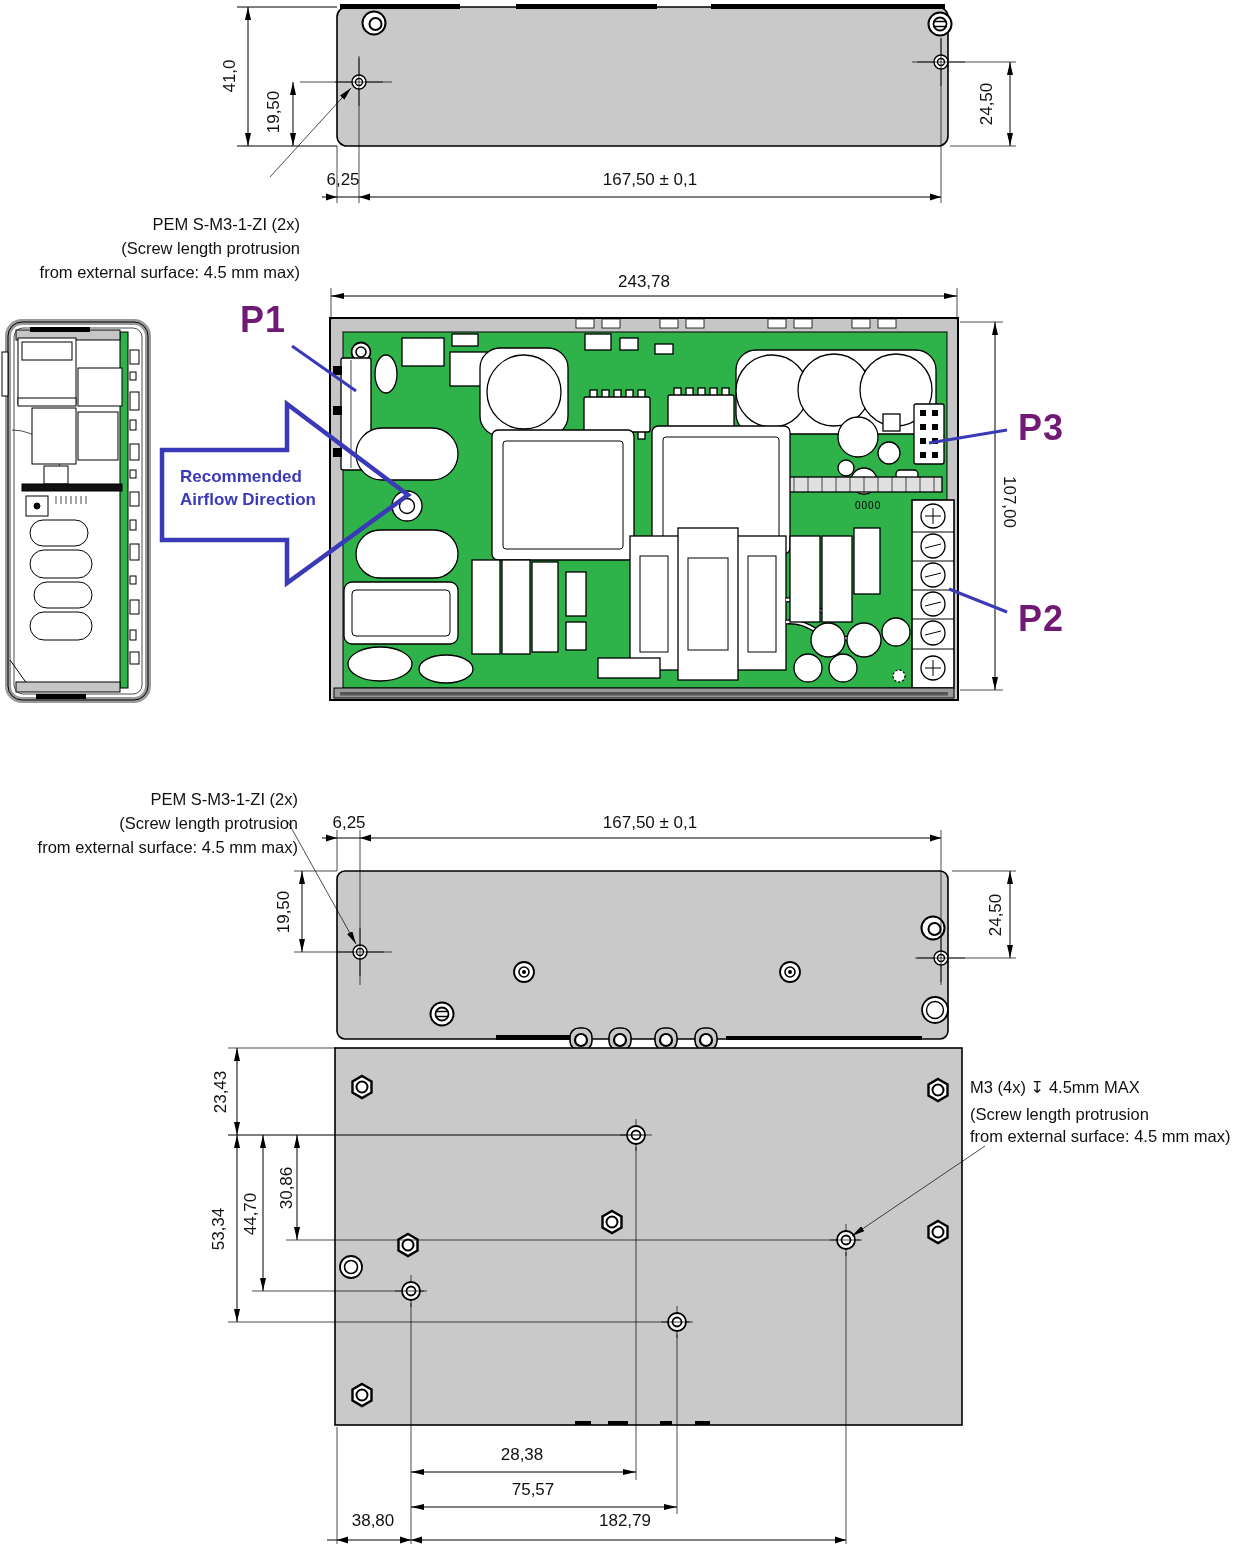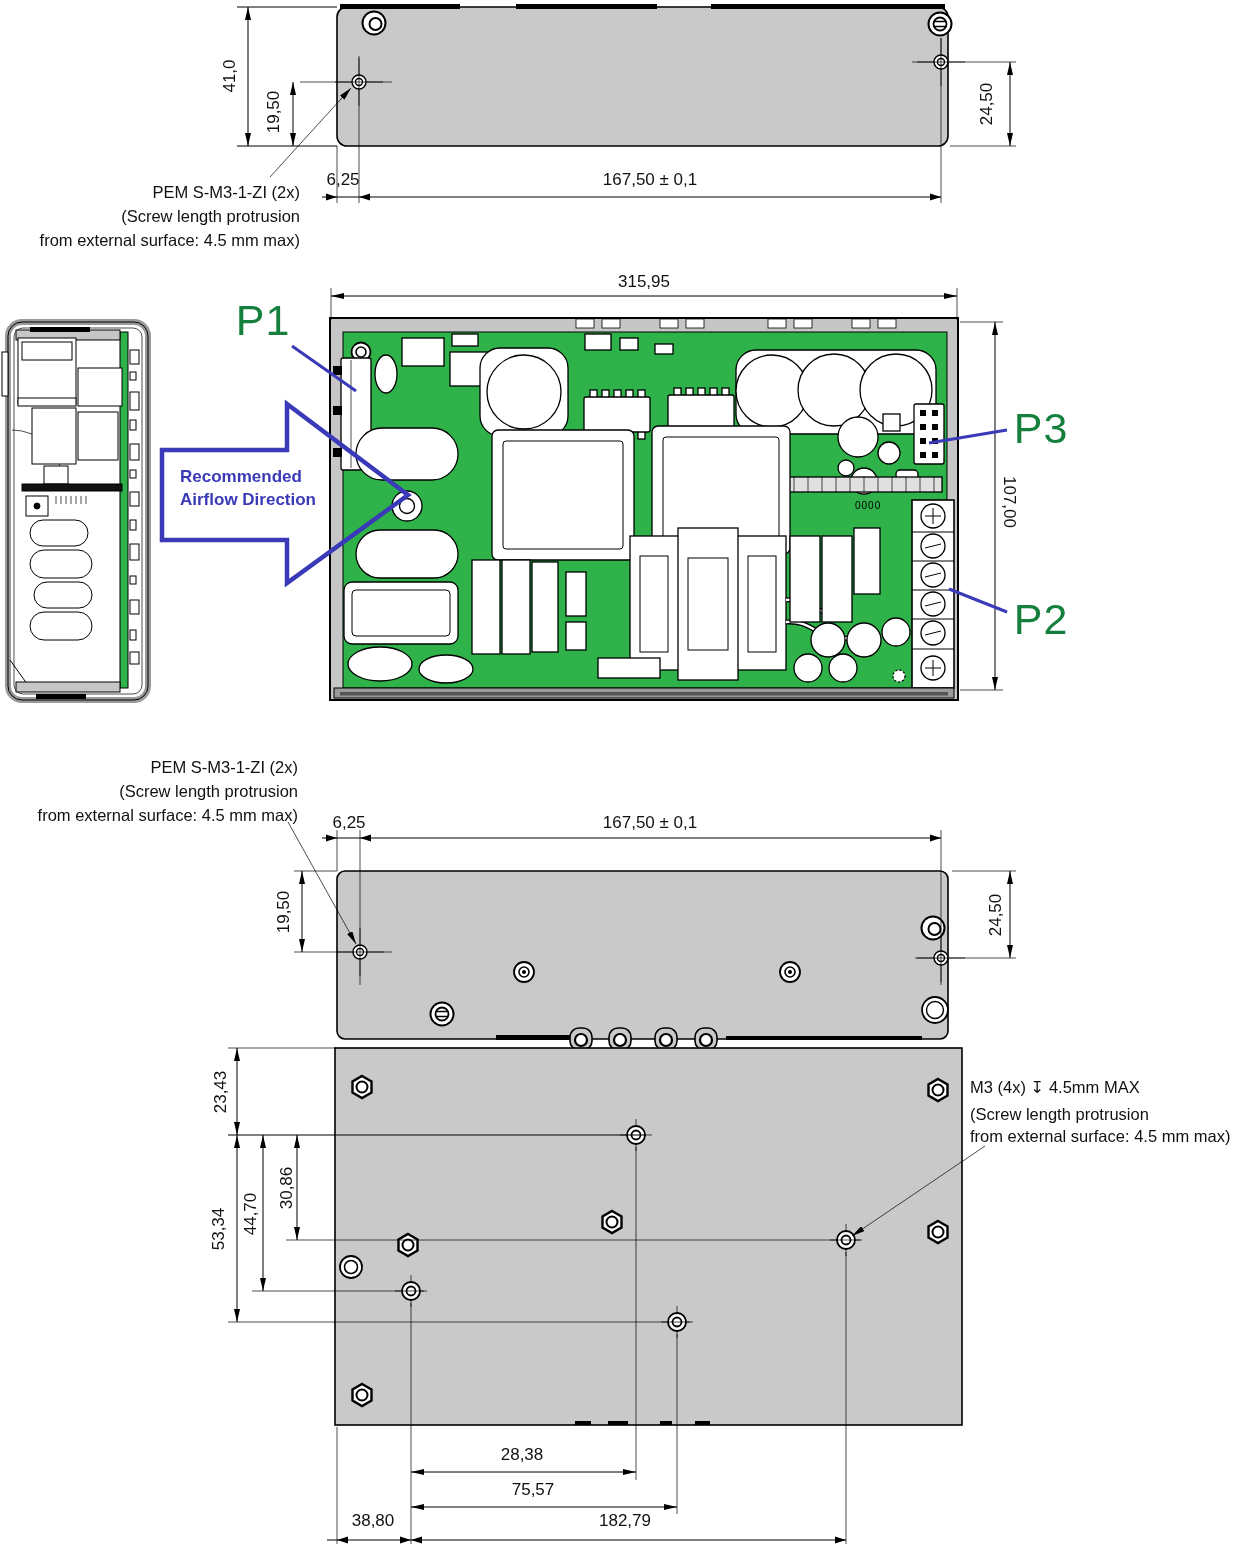--- a/index.html
+++ b/index.html
@@ -3,23 +3,23 @@
 <meta charset="utf-8">
 <style>
   html,body{margin:0;padding:0;background:#fff;}
   #stage{position:relative;width:1244px;height:1544px;background:#fff;overflow:hidden;
          font-family:"Liberation Sans","DejaVu Sans",sans-serif;color:#111;}
   #stage svg{position:absolute;left:0;top:0;z-index:1;}
   .t{position:absolute;z-index:2;white-space:nowrap;font-size:17px;color:#111;
      transform:translate(-50%,-50%);}
   .tv{transform:translate(-50%,-50%) rotate(-90deg);}
   .tvcw{transform:translate(-50%,-50%) rotate(90deg);}
-  .tr{transform:translate(-100%,-50%);text-align:right;font-size:16.5px;}
+  .tr{transform:translate(-100%,-50%);text-align:right;font-size:16.5px;margin-top:32px;}
   .tl{transform:translate(0,-50%);text-align:center;font-size:16.5px;}
-  .blue-big{font-size:43px;font-weight:400;color:#15803d;letter-spacing:1px;}
+  .blue-big{font-size:36px;font-weight:700;color:#701a75;letter-spacing:1px;}
   .blue-sm{font-size:17px;font-weight:700;color:#3a3ab8;}
   
   .ln{stroke:#000;stroke-width:1;fill:none;}
   .thin{stroke:#000;stroke-width:0.7;fill:none;}
   .cmp{fill:#fff;stroke:#000;stroke-width:1.3;}
   .cmp2{fill:#fff;stroke:#000;stroke-width:1;}
   .nof{fill:none;stroke:#000;stroke-width:1;}
   .blk{fill:#000;stroke:none;}
   .panel{fill:#c9c9c9;stroke:#000;stroke-width:1.6;}
   .chassis{fill:#c6c6c6;stroke:#000;stroke-width:2;}
@@ -386,21 +386,21 @@
 
 <div class="t tv" style="left:230px;top:76px">41,0</div>
 <div class="t tv" style="left:274px;top:112px">19,50</div>
 <div class="t tv" style="left:987px;top:104px">24,50</div>
 <div class="t" style="left:343px;top:180px">6,25</div>
 <div class="t" style="left:650px;top:180px">167,50 ± 0,1</div>
 <div class="t tr" style="left:300px;top:192px">PEM S-M3-1-ZI (2x)</div>
 <div class="t tr" style="left:300px;top:216px">(Screw length protrusion</div>
 <div class="t tr" style="left:300px;top:240px">from external surface: 4.5 mm max)</div>
 
-<div class="t" style="left:644px;top:282px">315,95</div>
+<div class="t" style="left:644px;top:282px">243,78</div>
 <div class="t tvcw" style="left:1009px;top:502px">107,00</div>
 <div class="t blue-big" style="left:263px;top:320px">P1</div>
 <div class="t blue-big" style="left:1041px;top:428px">P3</div>
 <div class="t blue-big" style="left:1041px;top:619px">P2</div>
 <div class="t tl blue-sm" style="left:180px;top:477px">Recommended</div>
 <div class="t tl blue-sm" style="left:180px;top:500px">Airflow Direction</div>
 
 <div class="t tr" style="left:298px;top:767px">PEM S-M3-1-ZI (2x)</div>
 <div class="t tr" style="left:298px;top:791px">(Screw length protrusion</div>
 <div class="t tr" style="left:298px;top:815px">from external surface: 4.5 mm max)</div>

